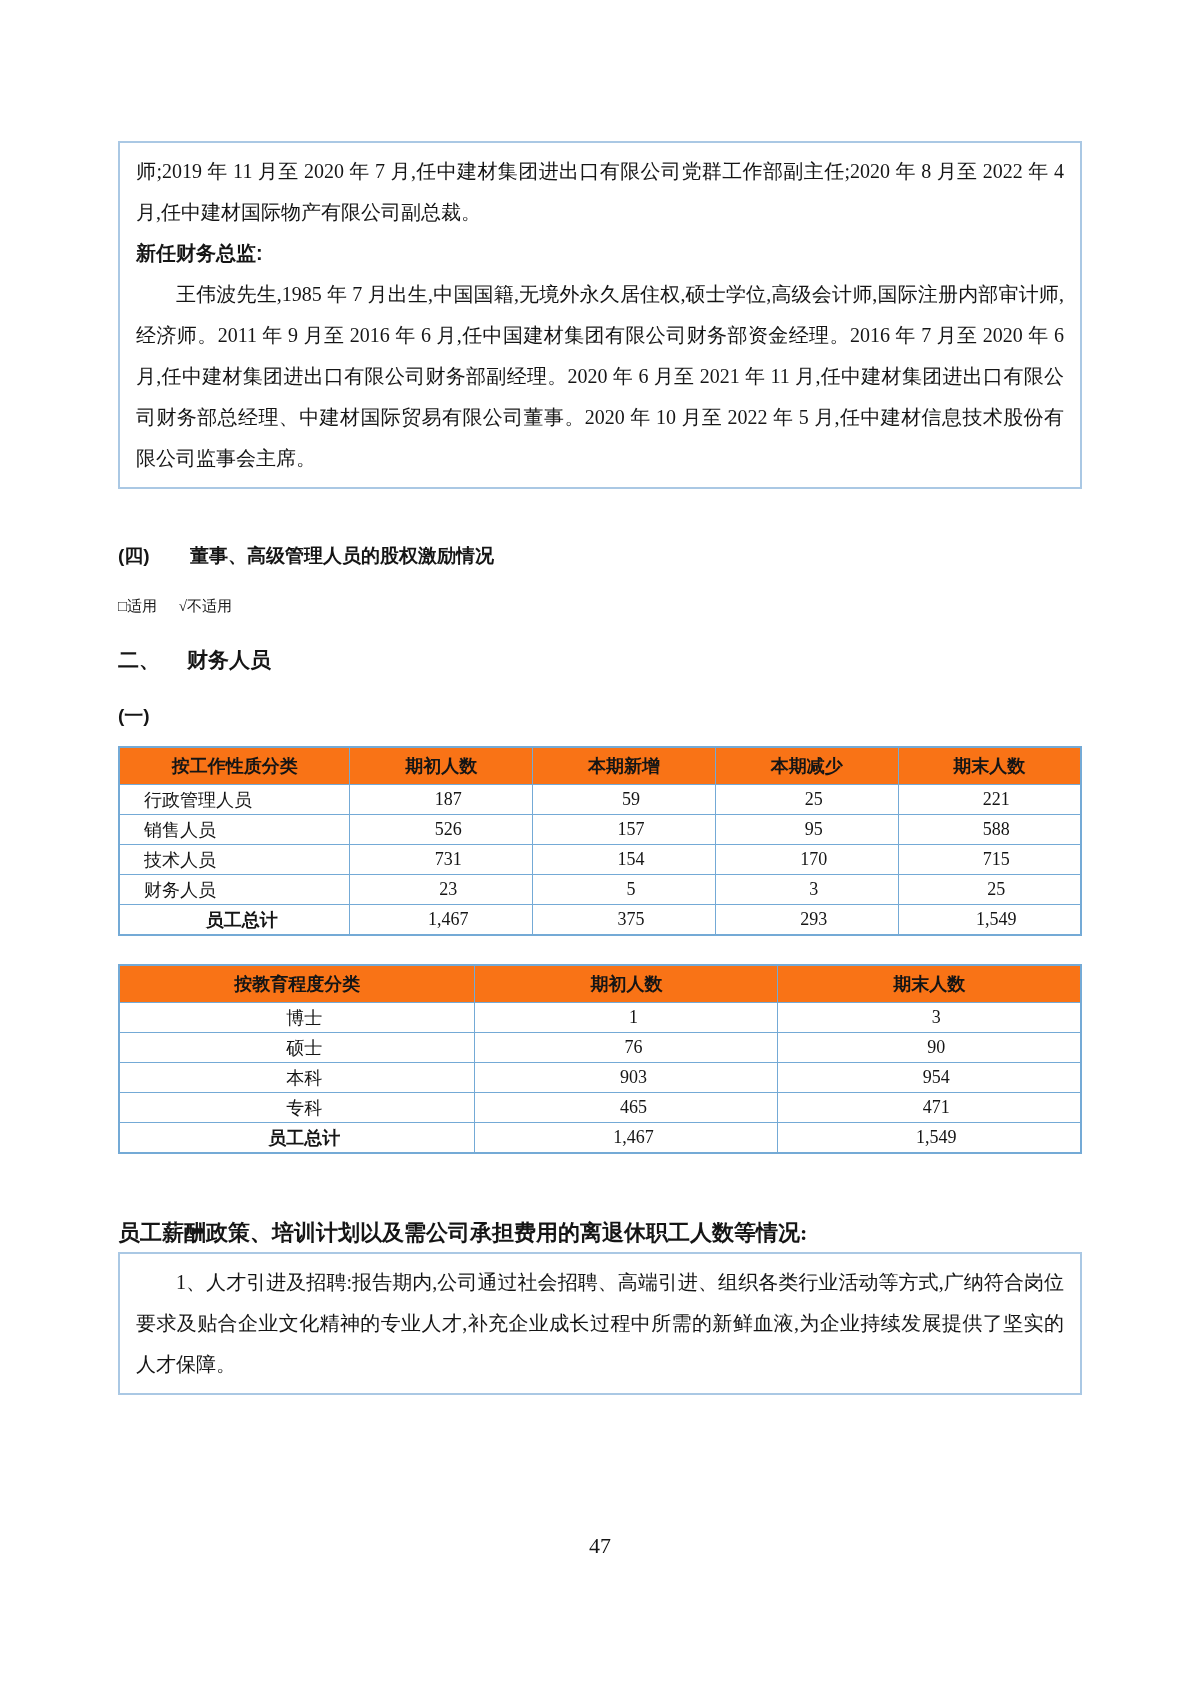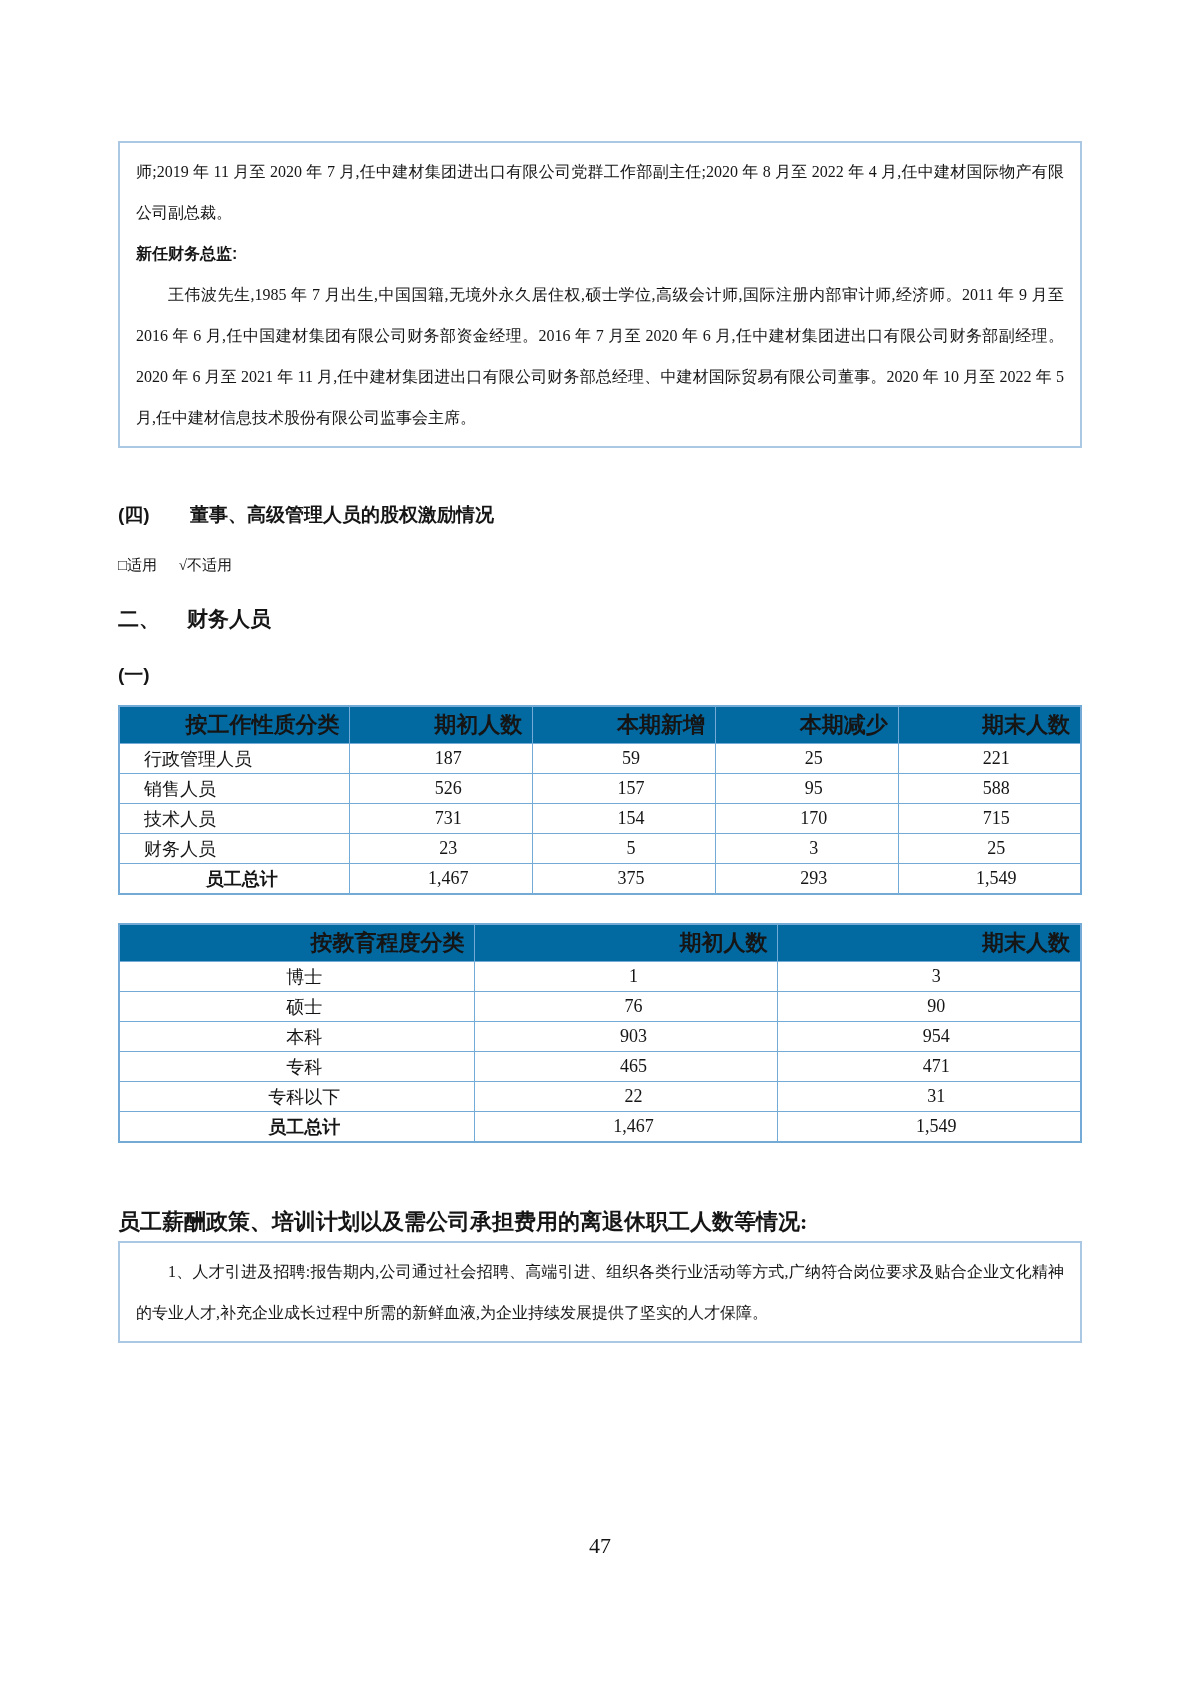--- a/index.html
+++ b/index.html
@@ -13,21 +13,21 @@
     padding: 0 118px;
     font-family: "Liberation Serif", "DejaVu Serif", serif;
     color: #151515;
     overflow: hidden;
   }
 
   
   .textbox {
     border: 2px solid #aac8e4;
     padding: 8px 16px;
-    font-size: 16px;
+    font-size: 20px;
     line-height: 41px;
     text-align: justify;
   }
   .textbox p { margin: 0; }
   .box-exec { margin-top: 141px; }
   .p-indent { text-indent: 2em; }
   .box-heading {
     font-family: "Liberation Sans", "DejaVu Sans", sans-serif;
     font-weight: bold;
     text-align: left;
@@ -63,26 +63,26 @@
   .tbl-job { margin-top: 17px; }
   .tbl-edu { margin-top: 28px; }
   table.data th, table.data td {
     border: 1px solid #74aad6;
     padding: 0 10px;
     overflow: hidden;
     white-space: nowrap;
   }
   table.data { border: 2px solid #74aad6; }
   table.data th {
-    background: #0369a1;
+    background: #f97316;
     height: 36px;
     font-family: "Liberation Sans", "DejaVu Sans", sans-serif;
     font-weight: bold;
-    text-align: right;
-    font-size: 22px;
+    text-align: center;
+    font-size: 18px;
   }
   table.data td { height: 29px; padding-left: 24px; }
   td.cell-label { text-align: left; }
   td.cell-center { text-align: center; }
   td.cell-num { text-align: center; padding-right: 12px; }
   td.cell-total {
     font-family: "Liberation Sans", "DejaVu Sans", sans-serif;
     font-weight: bold;
     text-align: center;
     margin-top: 21px;
@@ -222,25 +222,20 @@
         <td class="cell-center">本科</td>
         <td class="cell-num">903</td>
         <td class="cell-num">954</td>
       </tr>
       <tr>
         <td class="cell-center">专科</td>
         <td class="cell-num">465</td>
         <td class="cell-num">471</td>
       </tr>
       <tr>
-        <td class="cell-center">专科以下</td>
-        <td class="cell-num">22</td>
-        <td class="cell-num">31</td>
-      </tr>
-      <tr>
         <td class="cell-total">员工总计</td>
         <td class="cell-num">1,467</td>
         <td class="cell-num">1,549</td>
       </tr>
     </tbody>
   </table>
 
   <div class="salary-heading">员工薪酬政策、培训计划以及需公司承担费用的离退休职工人数等情况:</div>
 
   <div class="textbox box-salary">

